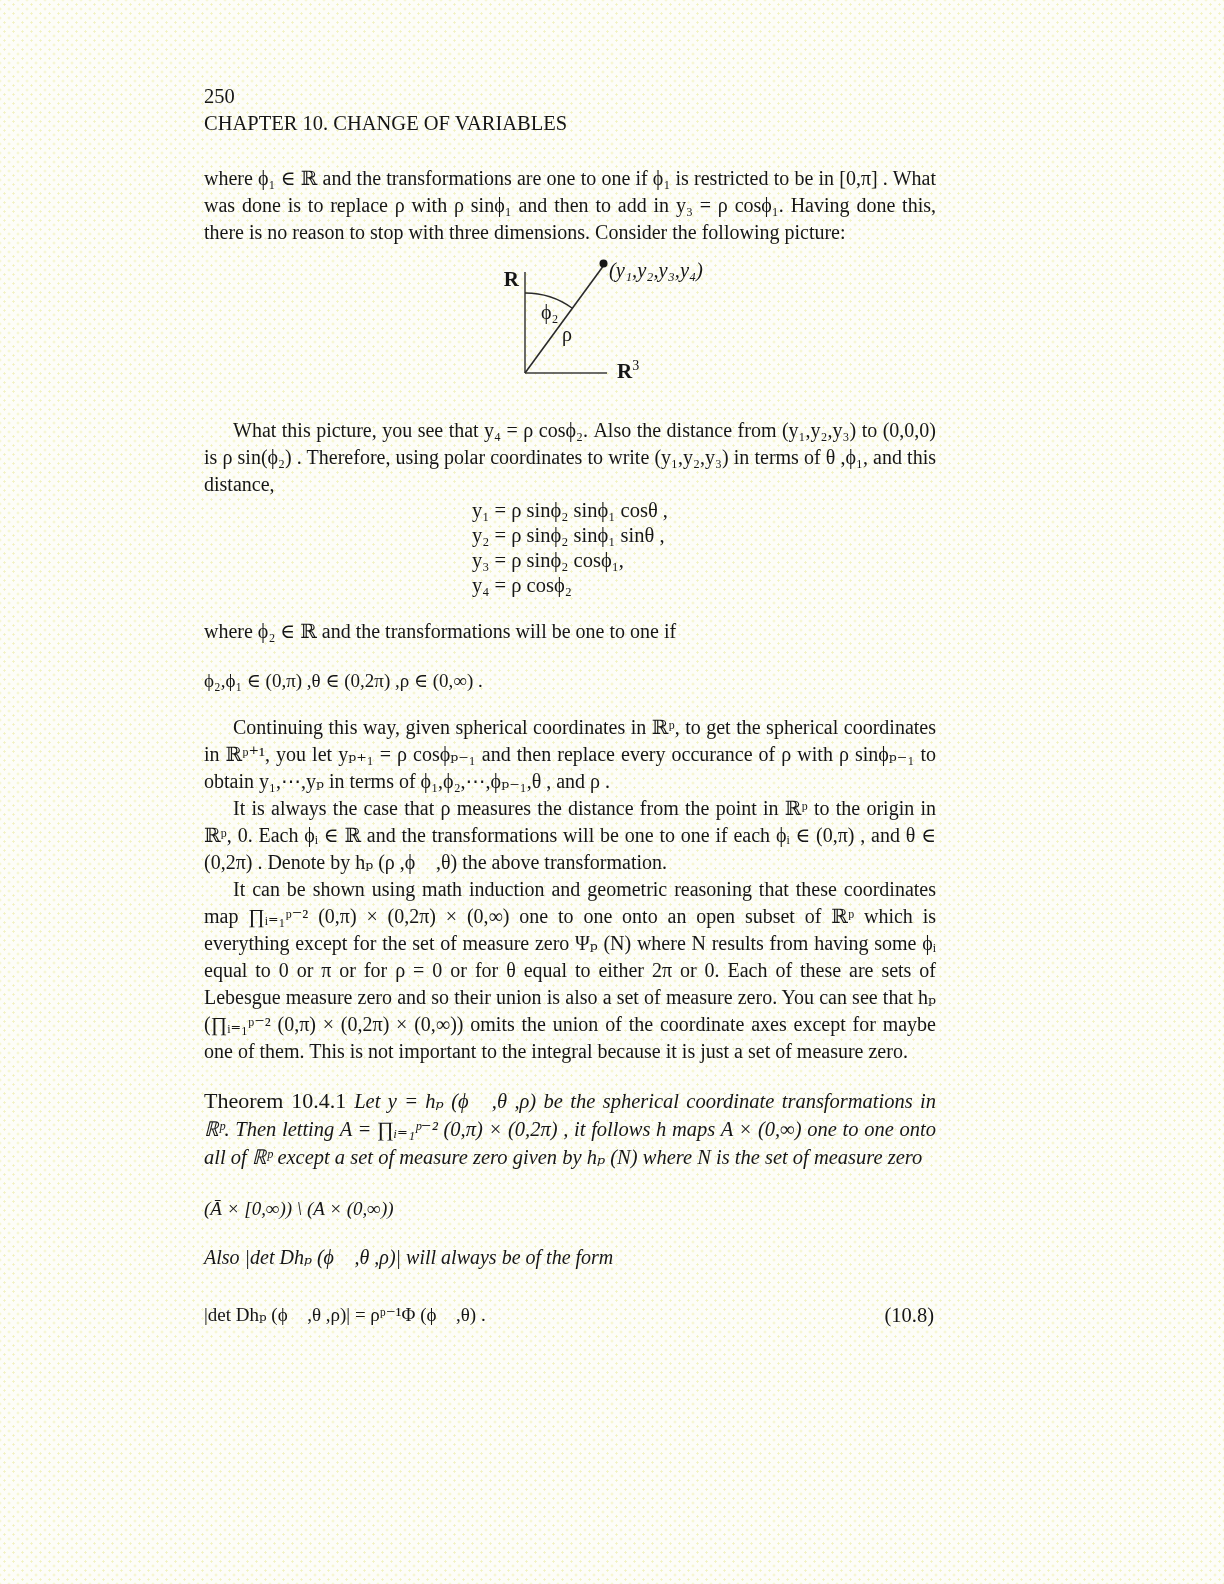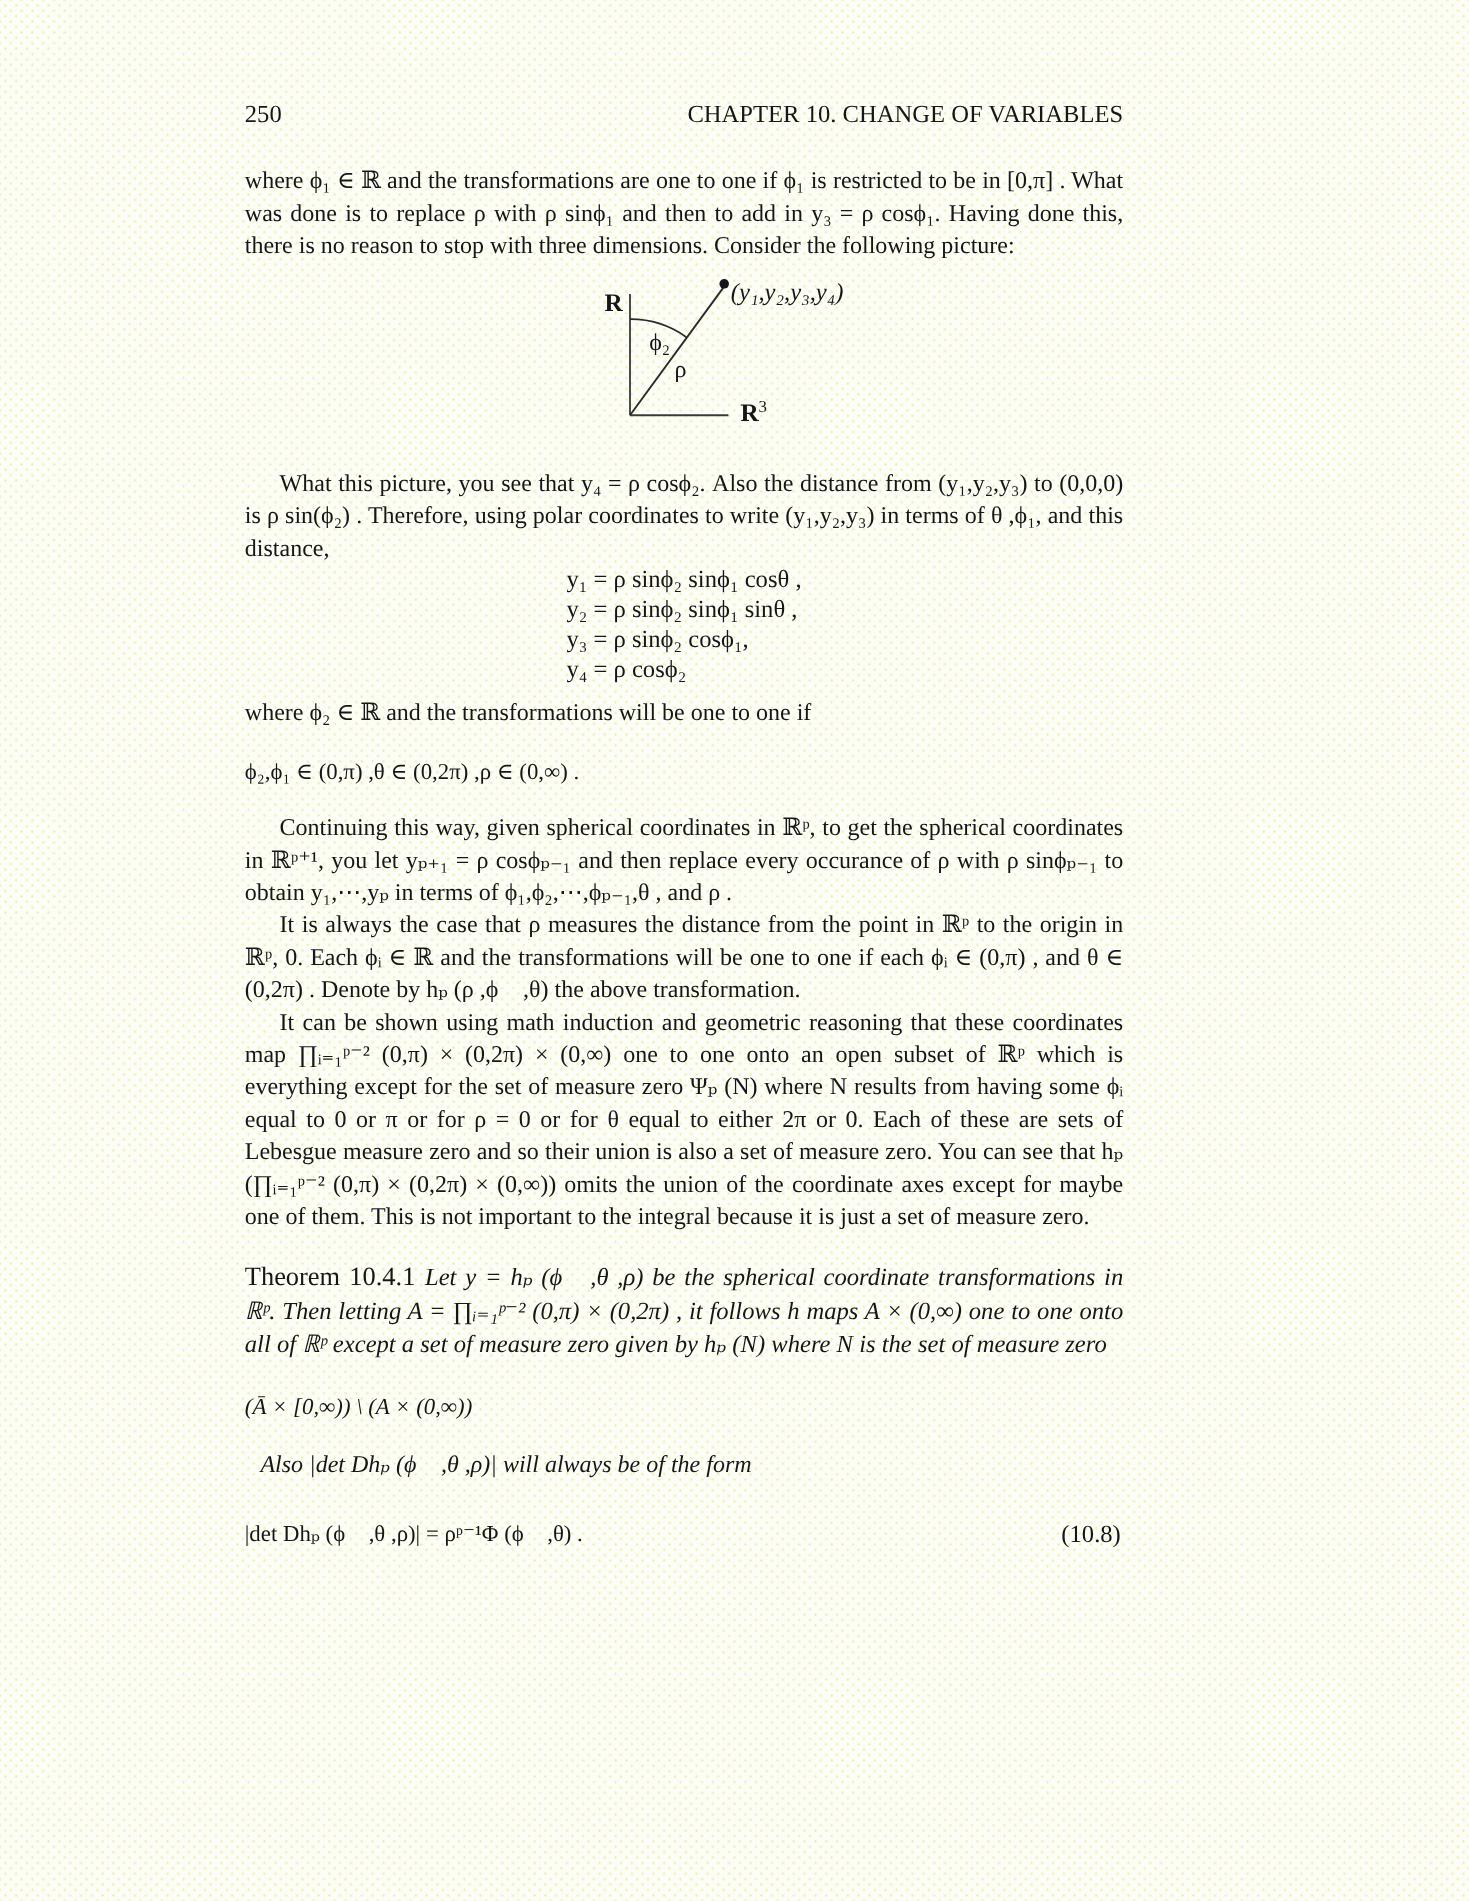--- a/index.html
+++ b/index.html
@@ -15,52 +15,52 @@
     background-position:0 0,4.5px 4.5px;
   }
   .page{
     box-sizing:border-box;
     width:1224px;height:1584px;
     padding:83px 288px 0 204px;
     overflow:hidden;
   }
   .hdr{
     display:flex;justify-content:space-between;align-items:baseline;
-    font-size:20.5px;line-height:27px;
+    font-size:20.5px;line-height:27px;flex-direction:column;
   }
   .body-par{
     font-size:20px;line-height:27px;
     text-align:justify;margin:0;
   }
   .indent{text-indent:29px;}
   .fig-wrap{position:relative;height:126px;margin:11px 0 34px 0;}
   .fig-wrap svg{position:absolute;left:276px;top:0;}
   .fig-text{font-family:"Liberation Serif","DejaVu Serif",serif;fill:#161616;}
   .eq-block{
     width:fit-content;margin:0 auto;
     font-size:20.5px;line-height:25px;
   }
   .display{
     text-align:left;font-size:19px;line-height:27px;margin:0;
   }
   .thm{margin:22px 0 0 0;font-size:20.5px;line-height:28px;text-align:justify;}
   .thm-label{font-weight:normal;font-size:22px;font-style:normal;padding-right:8px;}
   .thm-body{font-style:italic;}
-  .ital{font-style:italic;margin-left:13px;}
+  .ital{font-style:italic;}
   .eq-row{position:relative;margin-top:29px;height:30px;}
   .eq-row .display{line-height:30px;}
   .eq-num{
     position:absolute;right:2px;top:0;
     font-size:20.5px;line-height:30px;font-style:normal;
   }
   .mt22{margin-top:22px;}
   .mt20{margin-top:20px;}
   .mt24{margin-top:24px;font-style:italic;}
   .mt28{margin-top:28px;}
-  .mt2{margin-top:10px;}
+  .mt2{margin-top:20px;}
 </style>
 </head>
 <body>
 
 <div class="page">
 
   <div class="hdr">
     <span>250</span>
     <span>CHAPTER 10.  CHANGE OF VARIABLES</span>
   </div>

